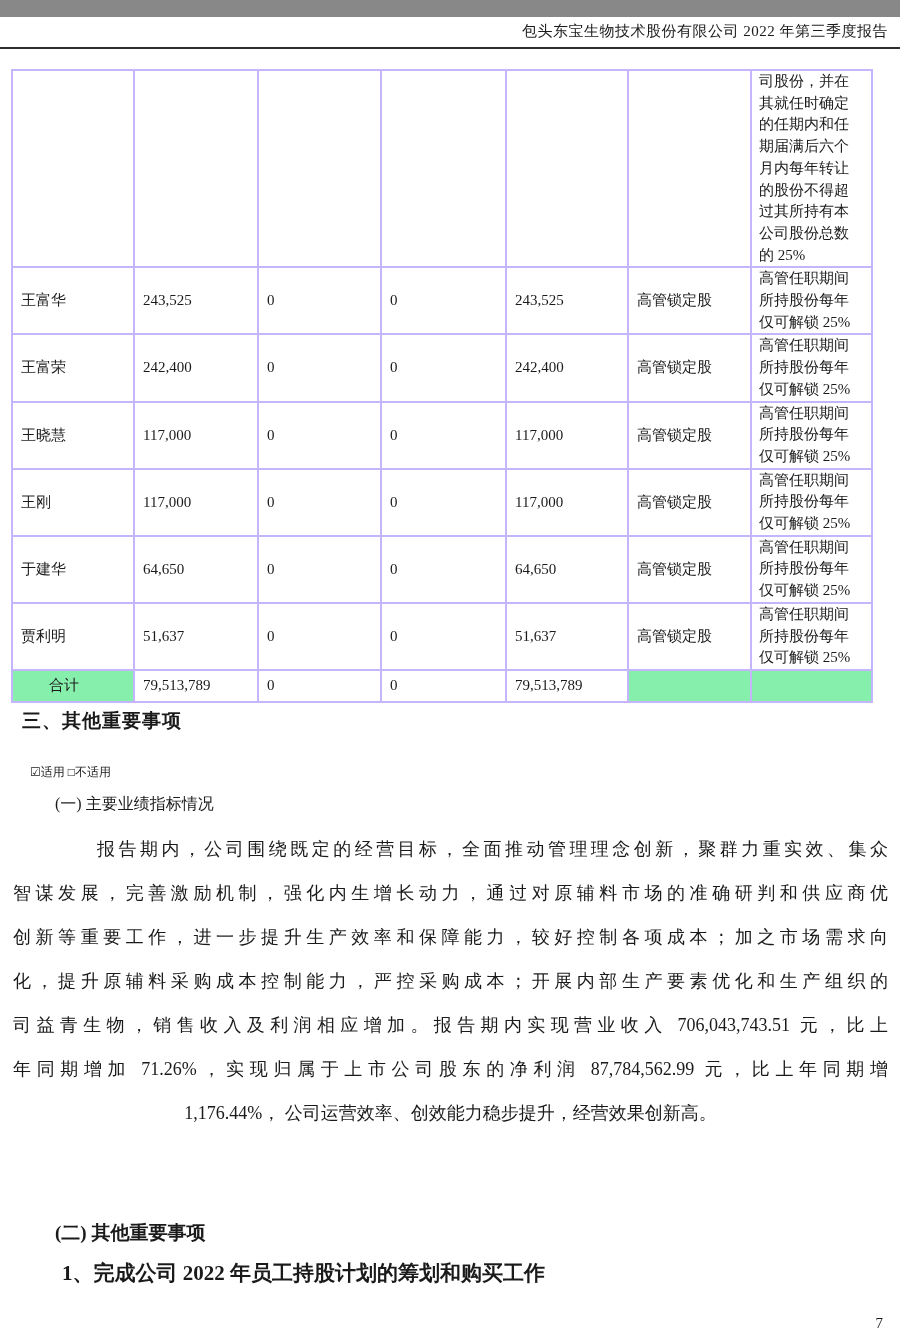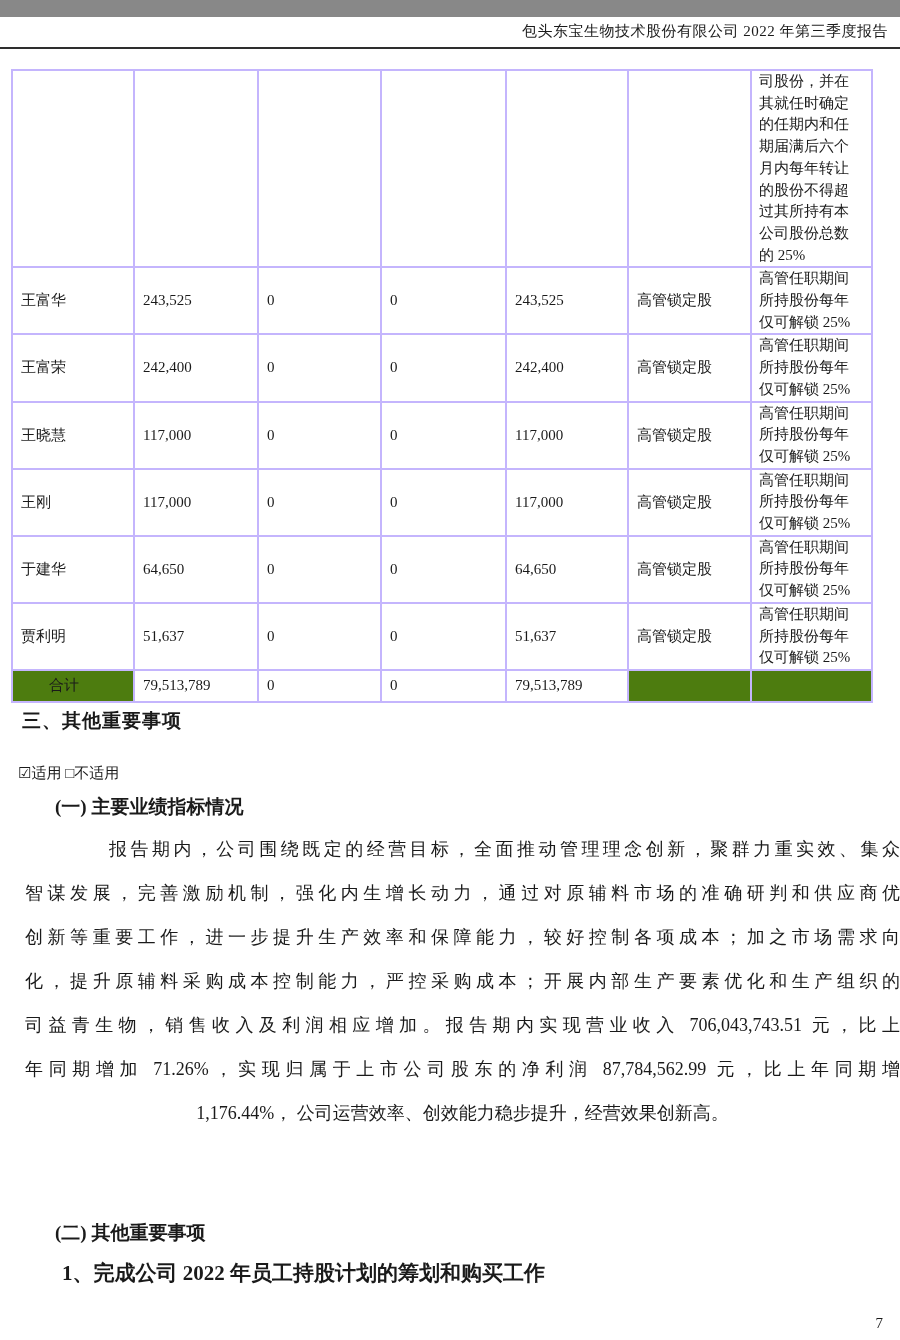--- a/index.html
+++ b/index.html
@@ -39,36 +39,36 @@
   .stock-table td.note {
     white-space:pre-line;
     vertical-align:top;
     line-height:21.7px;
     padding:0 5px 0 7px;
   }
   .stock-table tr.r-top   { height:196px; }
   .stock-table tr.r-name  { height:65px; }
   .stock-table tr.r-name7 { height:58px; }
   .stock-table tr.r-total { height:32px; }
-  .stock-table td.gray { background:#4d7c0f;padding-left:36px; }
+  .stock-table td.gray { background:#86efac;padding-left:36px; }
 
   
   .h-sec3 {
     position:absolute; top:691px; left:22px;
     font-size:19px; font-weight:bold; letter-spacing:1px;
   }
   .applicability {
-    position:absolute; top:747px; left:18px; font-size:15px;
+    position:absolute; top:747px; left:30px; font-size:12px;
   }
   .h-sub1 {
     position:absolute; top:777px; left:55px;
-    font-size:19px; font-weight:bold;
+    font-size:16px; font-weight:normal;
   }
   .para {
-    position:absolute; top:810px; left:25px; width:875px;
+    position:absolute; top:810px; left:13px; width:875px;
     font-size:18px;
   }
   .para .jline {
     line-height:44px;
     text-align:justify;
     text-align-last:justify;
     height:44px; overflow:hidden;
   }
   .para .jline.first { text-indent:84px; }
   .para .lastline { line-height:44px; text-align:center; height:44px; }

